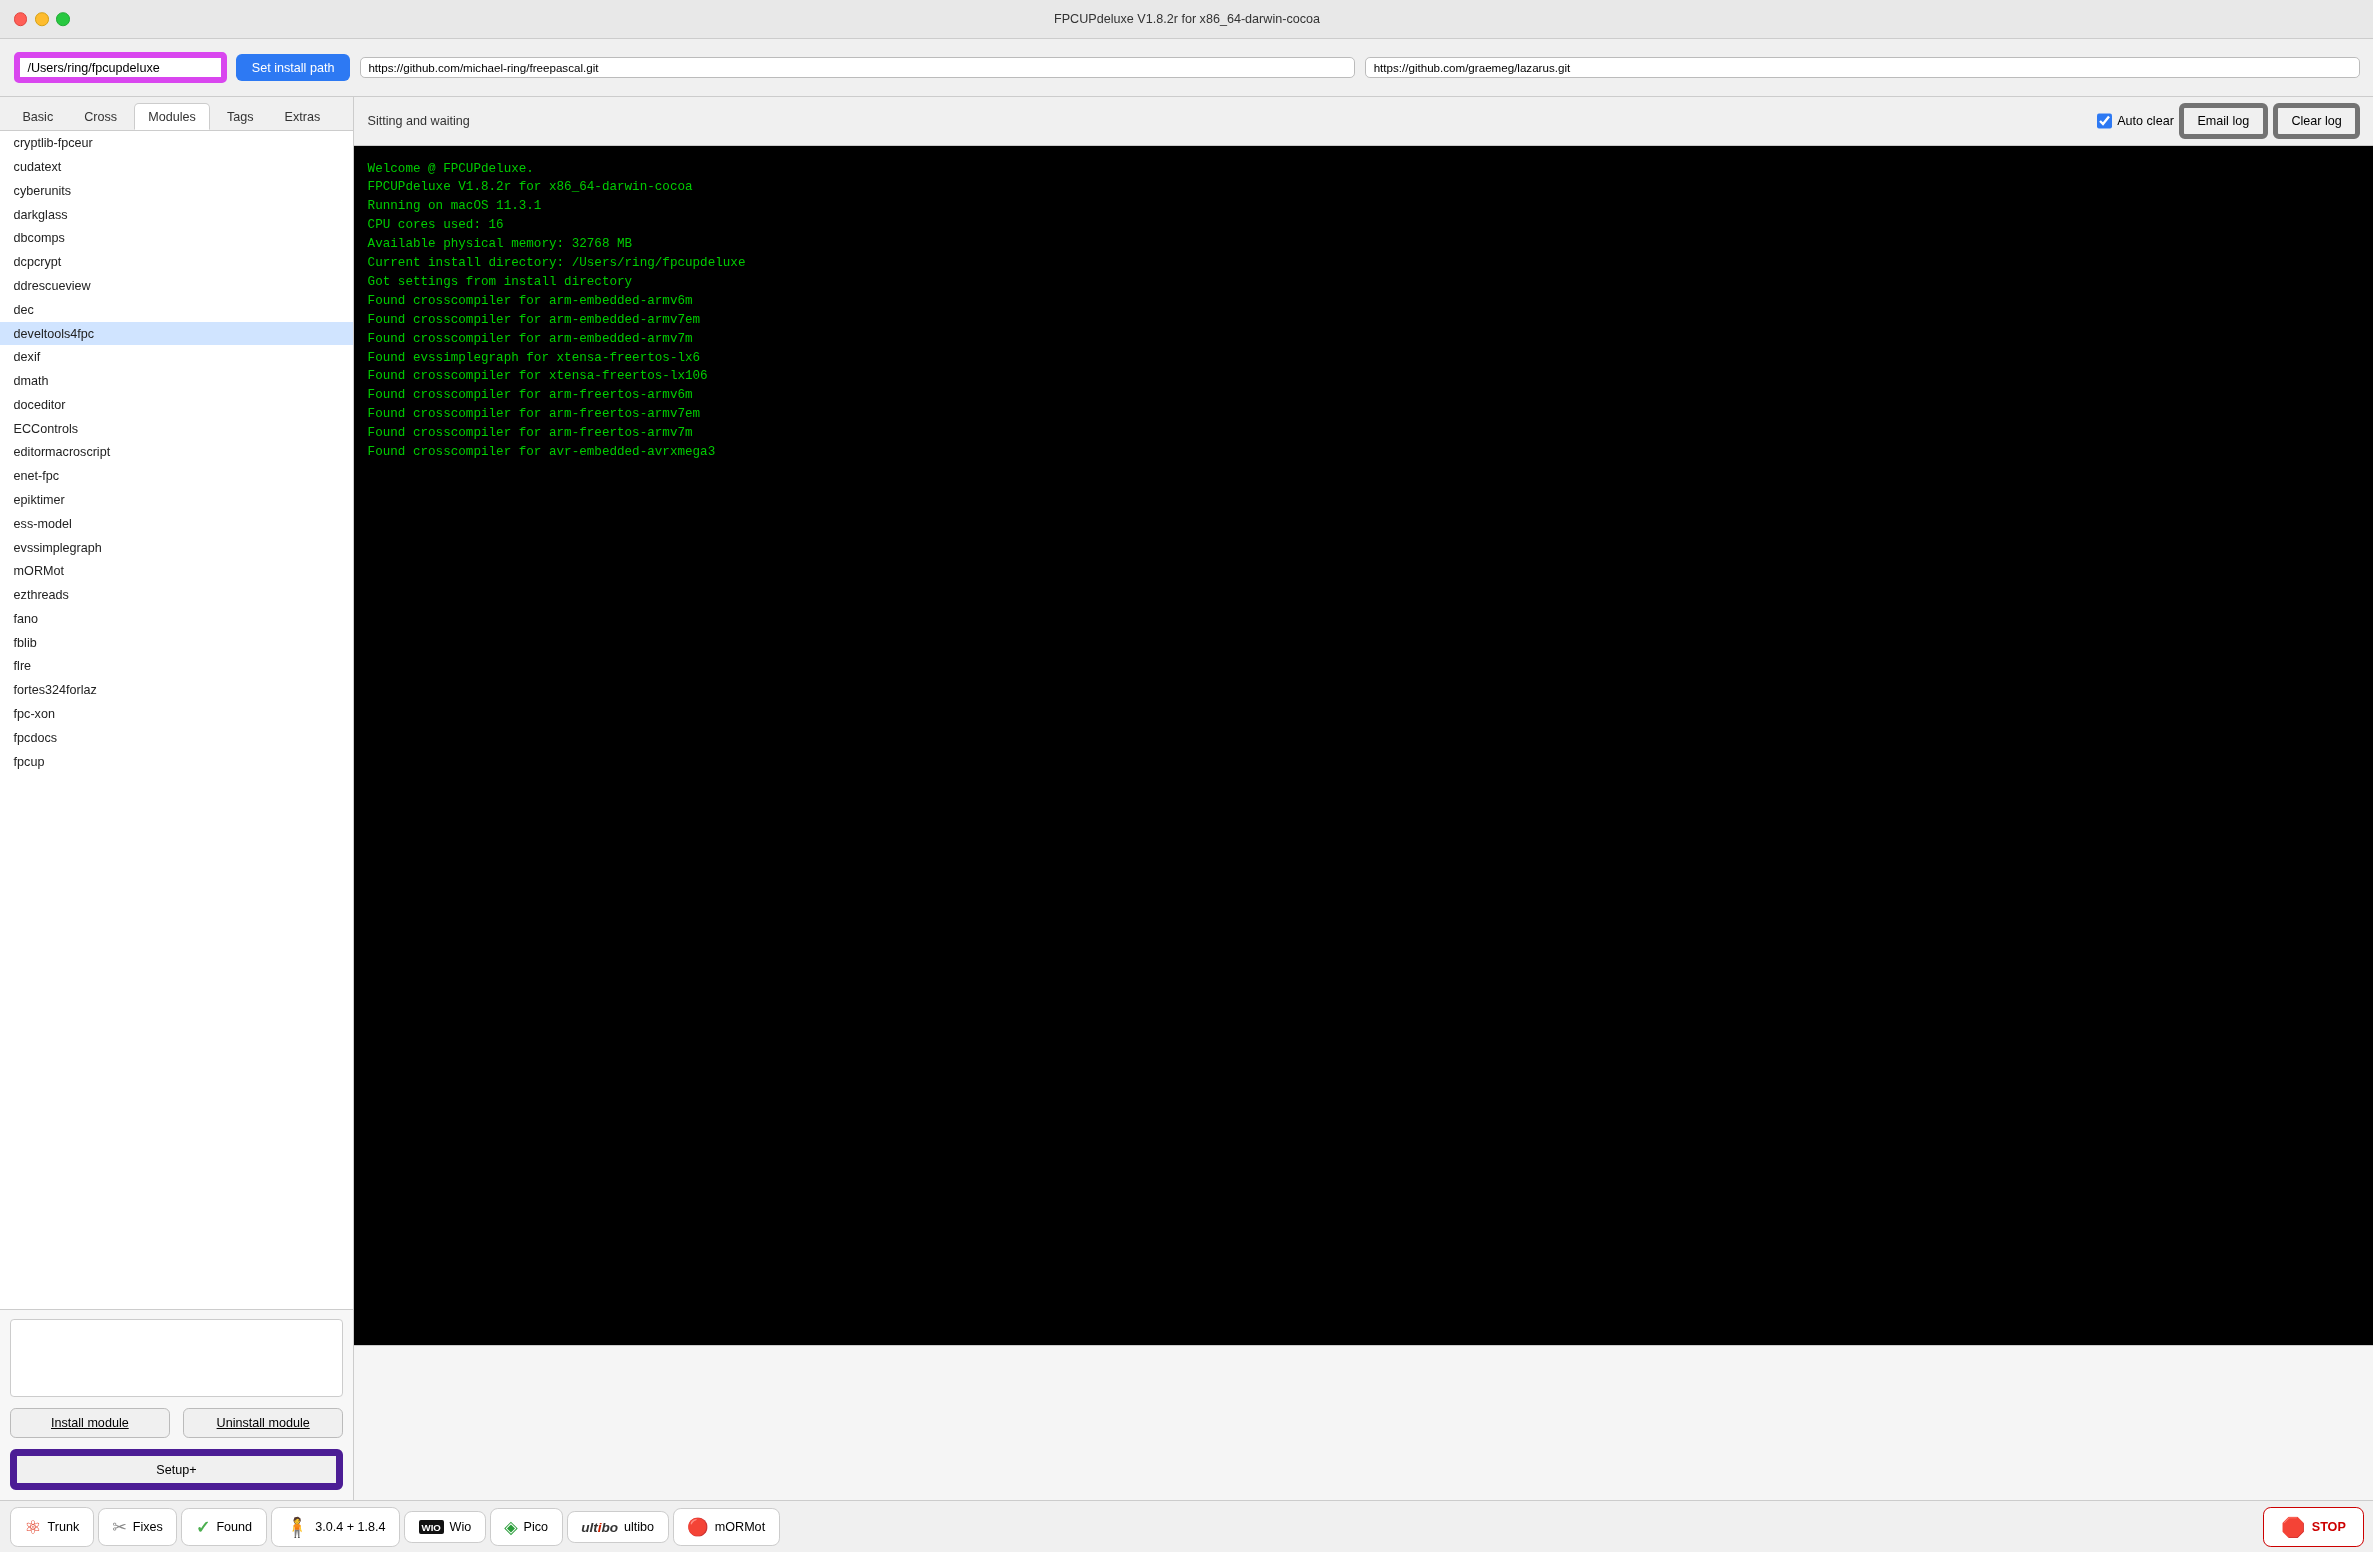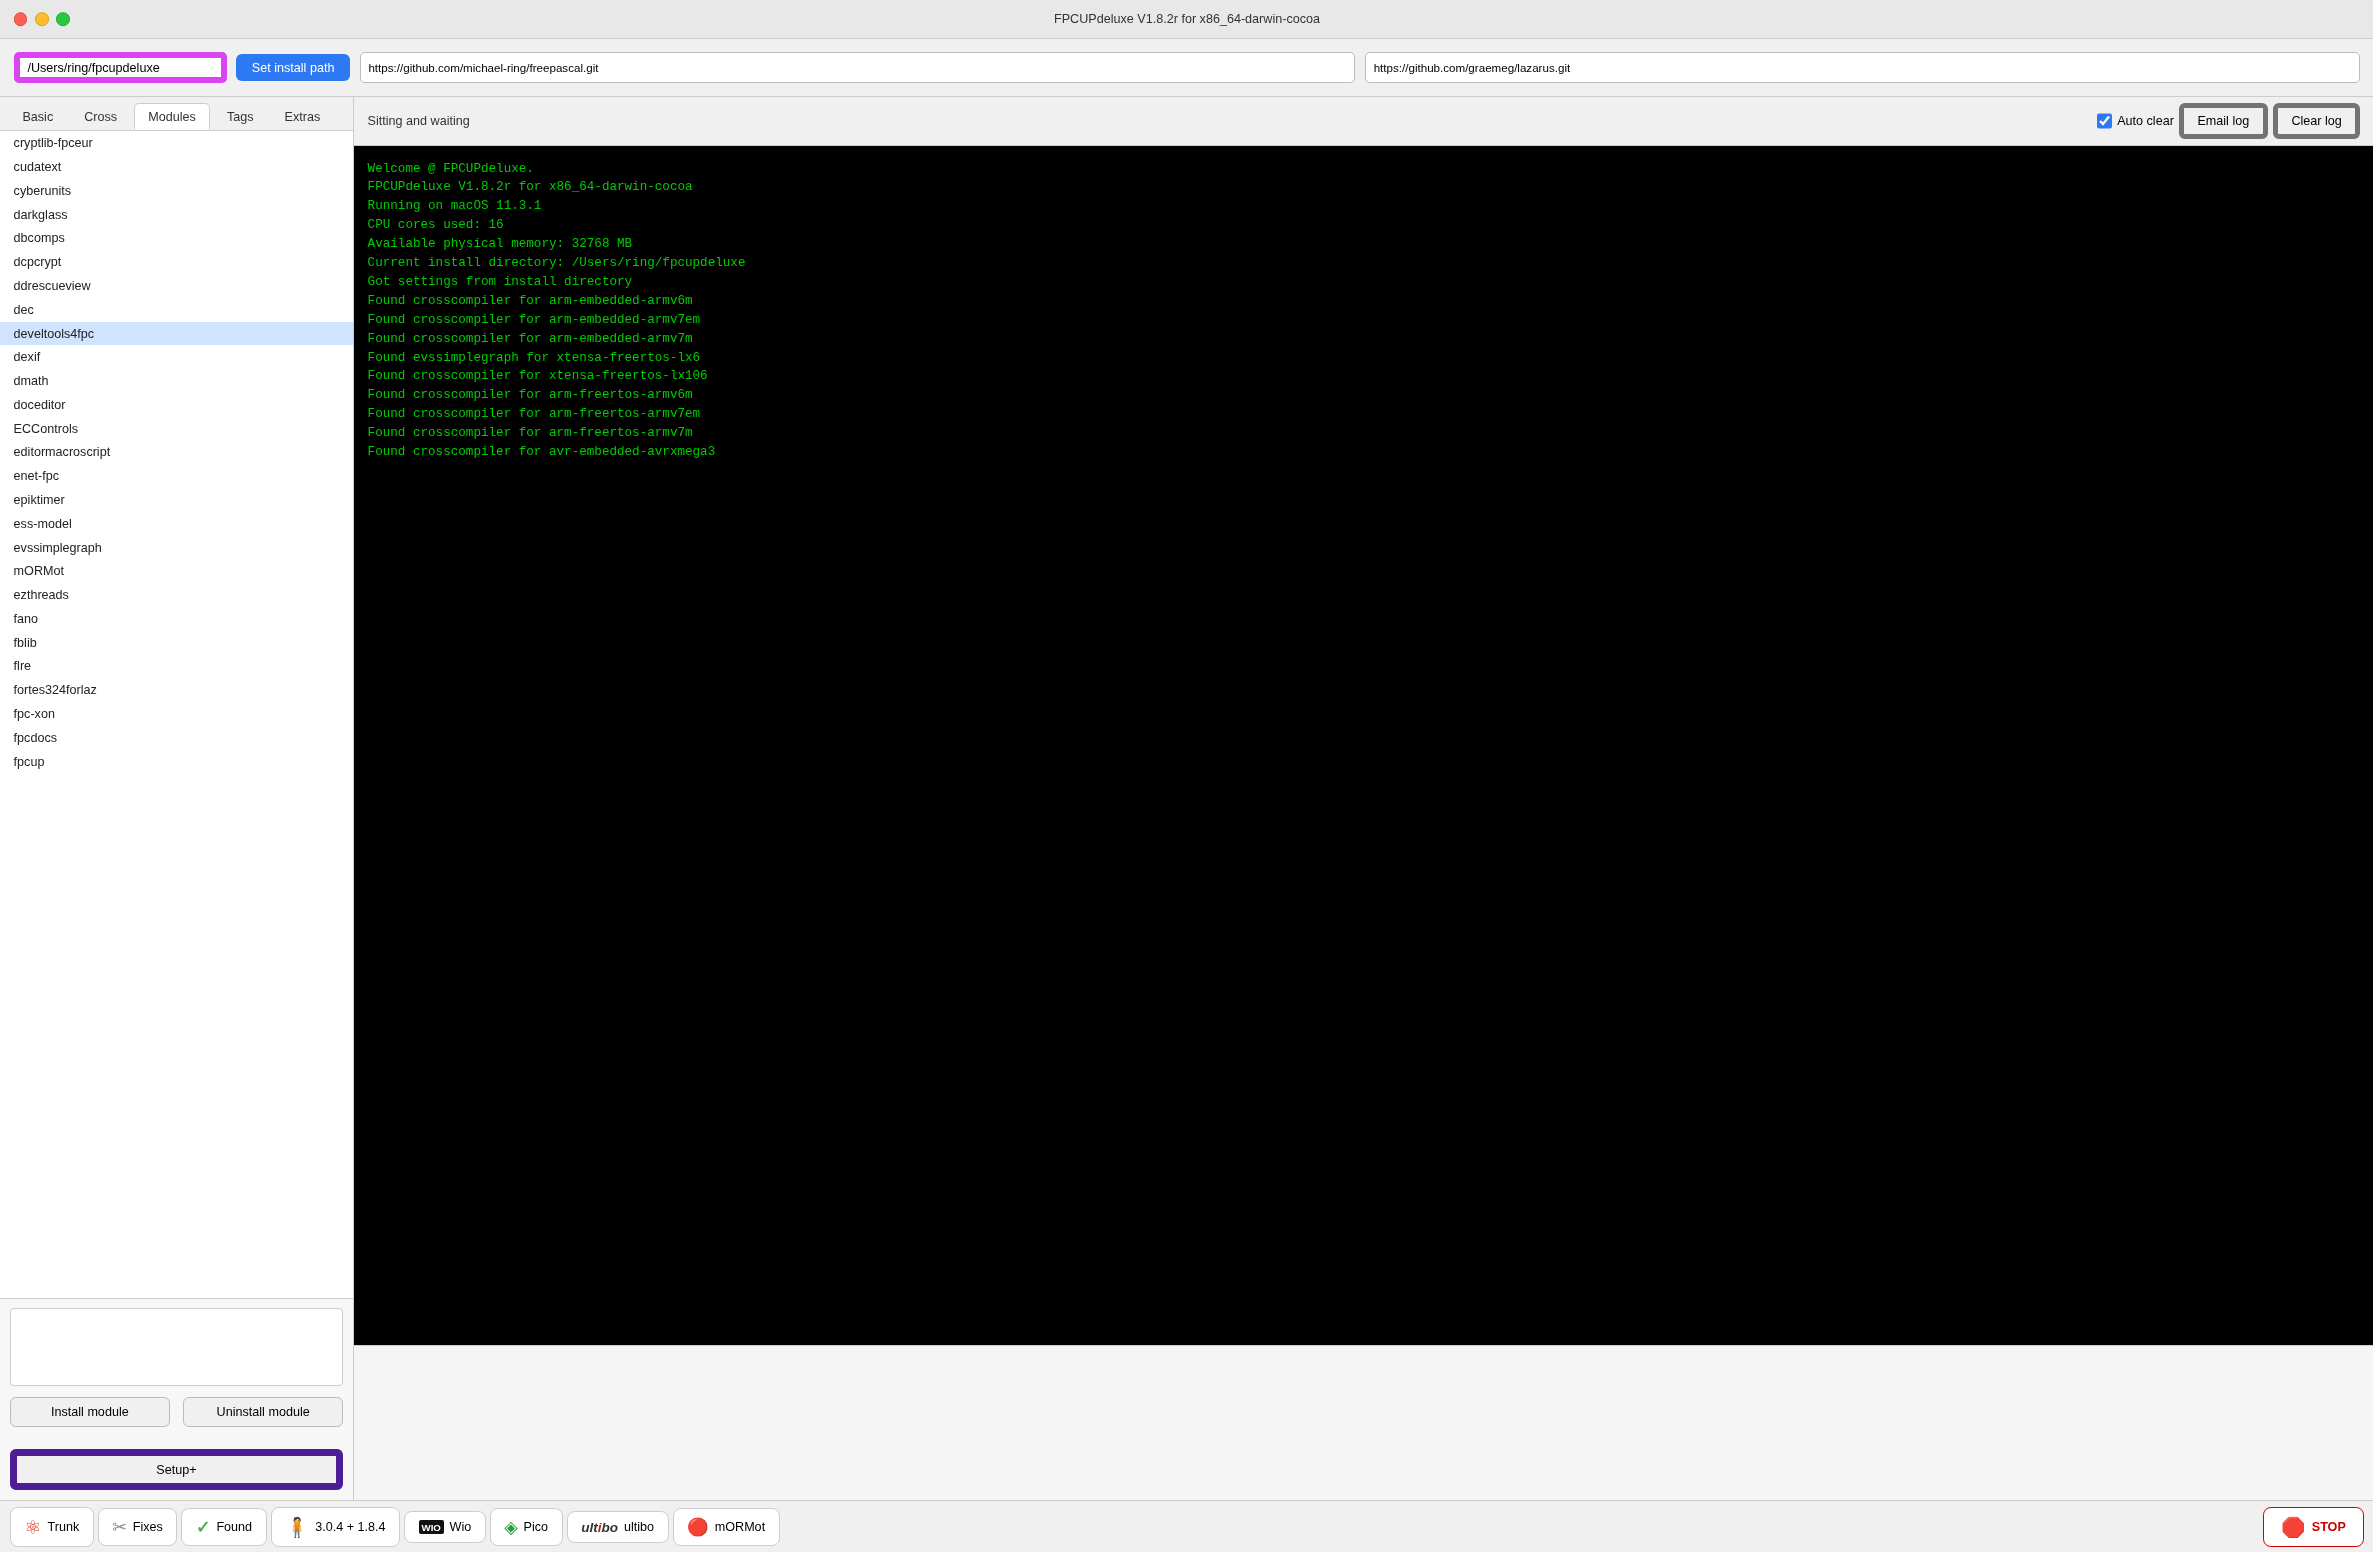--- a/index.html
+++ b/index.html
@@ -64,21 +64,21 @@
       color: white;
       border: none;
       border-radius: 5.8px;
       padding: 6.8px 15.5px;
       font-size: 12.6px;
       font-weight: 500;
       cursor: pointer;
     }
     .url-input {
       flex: 1;
-      height: 31px;
+      height: 21px;
       border: 1px solid #bbb;
       border-radius: 4.9px;
       padding: 0 7.8px;
       font-size: 11.6px;
       background: white;
     }
     .main-container {
       display: flex;
       height: calc(1553px - 39px - 58px - 53px);
     }
@@ -136,21 +136,22 @@
       background: white;
       border-radius: 3.9px;
       margin-bottom: 7.8px;
       padding: 3.9px;
       font-size: 11.6px;
       resize: none;
     }
     .action-buttons {
       display: flex;
       gap: 13px;
-      margin-bottom: 22px;
+      margin-bottom: 11px;
+      text-decoration: underline;
     }
     .action-btn {
       flex: 1;
       padding: 6.8px 9.7px;
       font-size: 12.6px;
       border: 1px solid #bbb;
       border-radius: 5.8px;
       background: #f0f0f0;
       cursor: pointer;
     }

